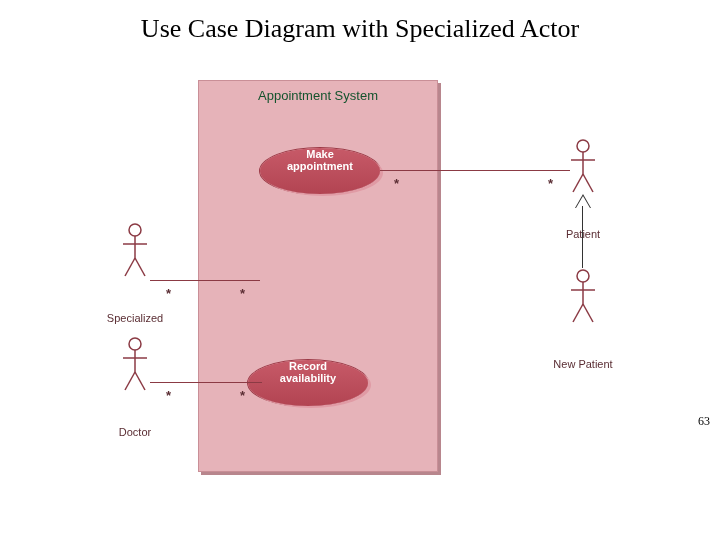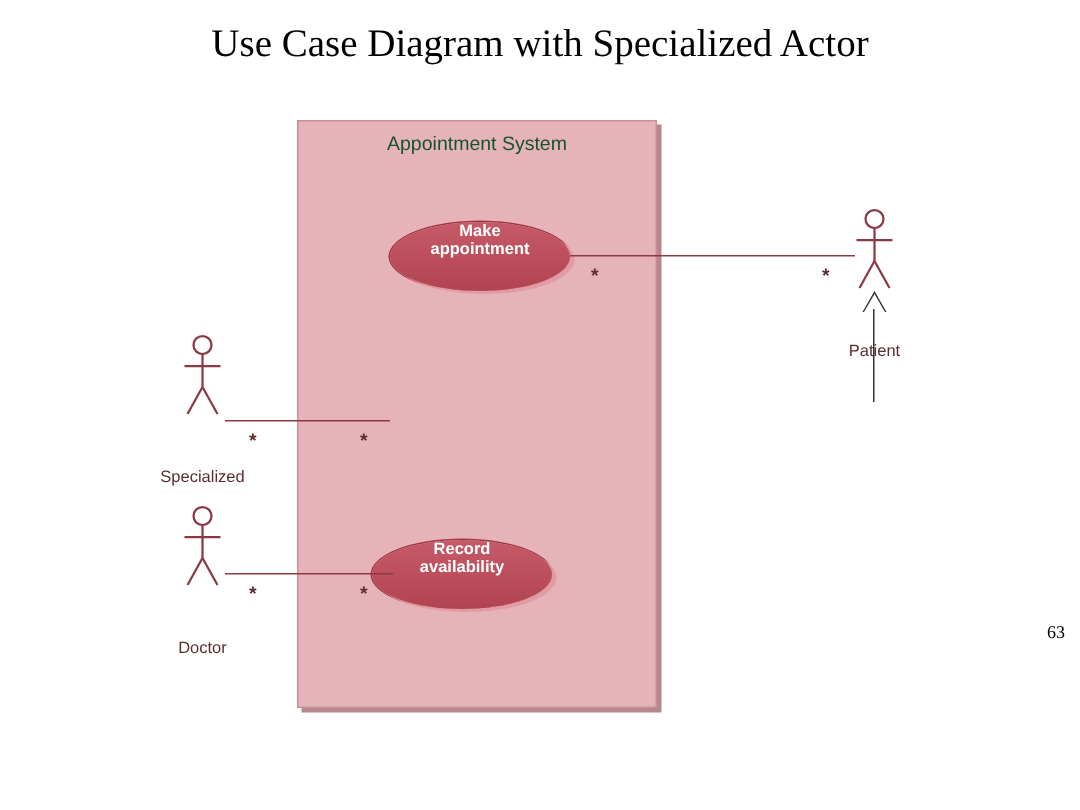--- a/index.html
+++ b/index.html
@@ -138,20 +138,30 @@
   <div class="actor a-patient">
     <svg viewBox="0 0 30 58">
         <circle cx="15" cy="8" r="6" fill="none" stroke="#8b3a44" stroke-width="1.5"></circle>
         <line x1="15" y1="14" x2="15" y2="36" stroke="#8b3a44" stroke-width="1.5"></line>
         <line x1="3" y1="22" x2="27" y2="22" stroke="#8b3a44" stroke-width="1.5"></line>
         <line x1="15" y1="36" x2="5" y2="54" stroke="#8b3a44" stroke-width="1.5"></line>
         <line x1="15" y1="36" x2="25" y2="54" stroke="#8b3a44" stroke-width="1.5"></line>
       </svg>
     <div class="name">Patient</div>
   </div>
+  <div class="actor a-newpatient">
+    <svg viewBox="0 0 30 58">
+        <circle cx="15" cy="8" r="6" fill="none" stroke="#8b3a44" stroke-width="1.5"></circle>
+        <line x1="15" y1="14" x2="15" y2="36" stroke="#8b3a44" stroke-width="1.5"></line>
+        <line x1="3" y1="22" x2="27" y2="22" stroke="#8b3a44" stroke-width="1.5"></line>
+        <line x1="15" y1="36" x2="5" y2="54" stroke="#8b3a44" stroke-width="1.5"></line>
+        <line x1="15" y1="36" x2="25" y2="54" stroke="#8b3a44" stroke-width="1.5"></line>
+      </svg>
+    <div class="name">New Patient</div>
+  </div>
 
   <div class="assoc" style="left:380px; top:170px; width:190px;"></div>
   <div class="star" style="left:394px; top:176px;">*</div>
   <div class="star" style="left:548px; top:176px;">*</div>
 
   <div class="assoc" style="left:150px; top:280px; width:110px;"></div>
   <div class="star" style="left:166px; top:286px;">*</div>
   <div class="star" style="left:240px; top:286px;">*</div>
 
   <div class="assoc" style="left:150px; top:382px; width:112px;"></div>

